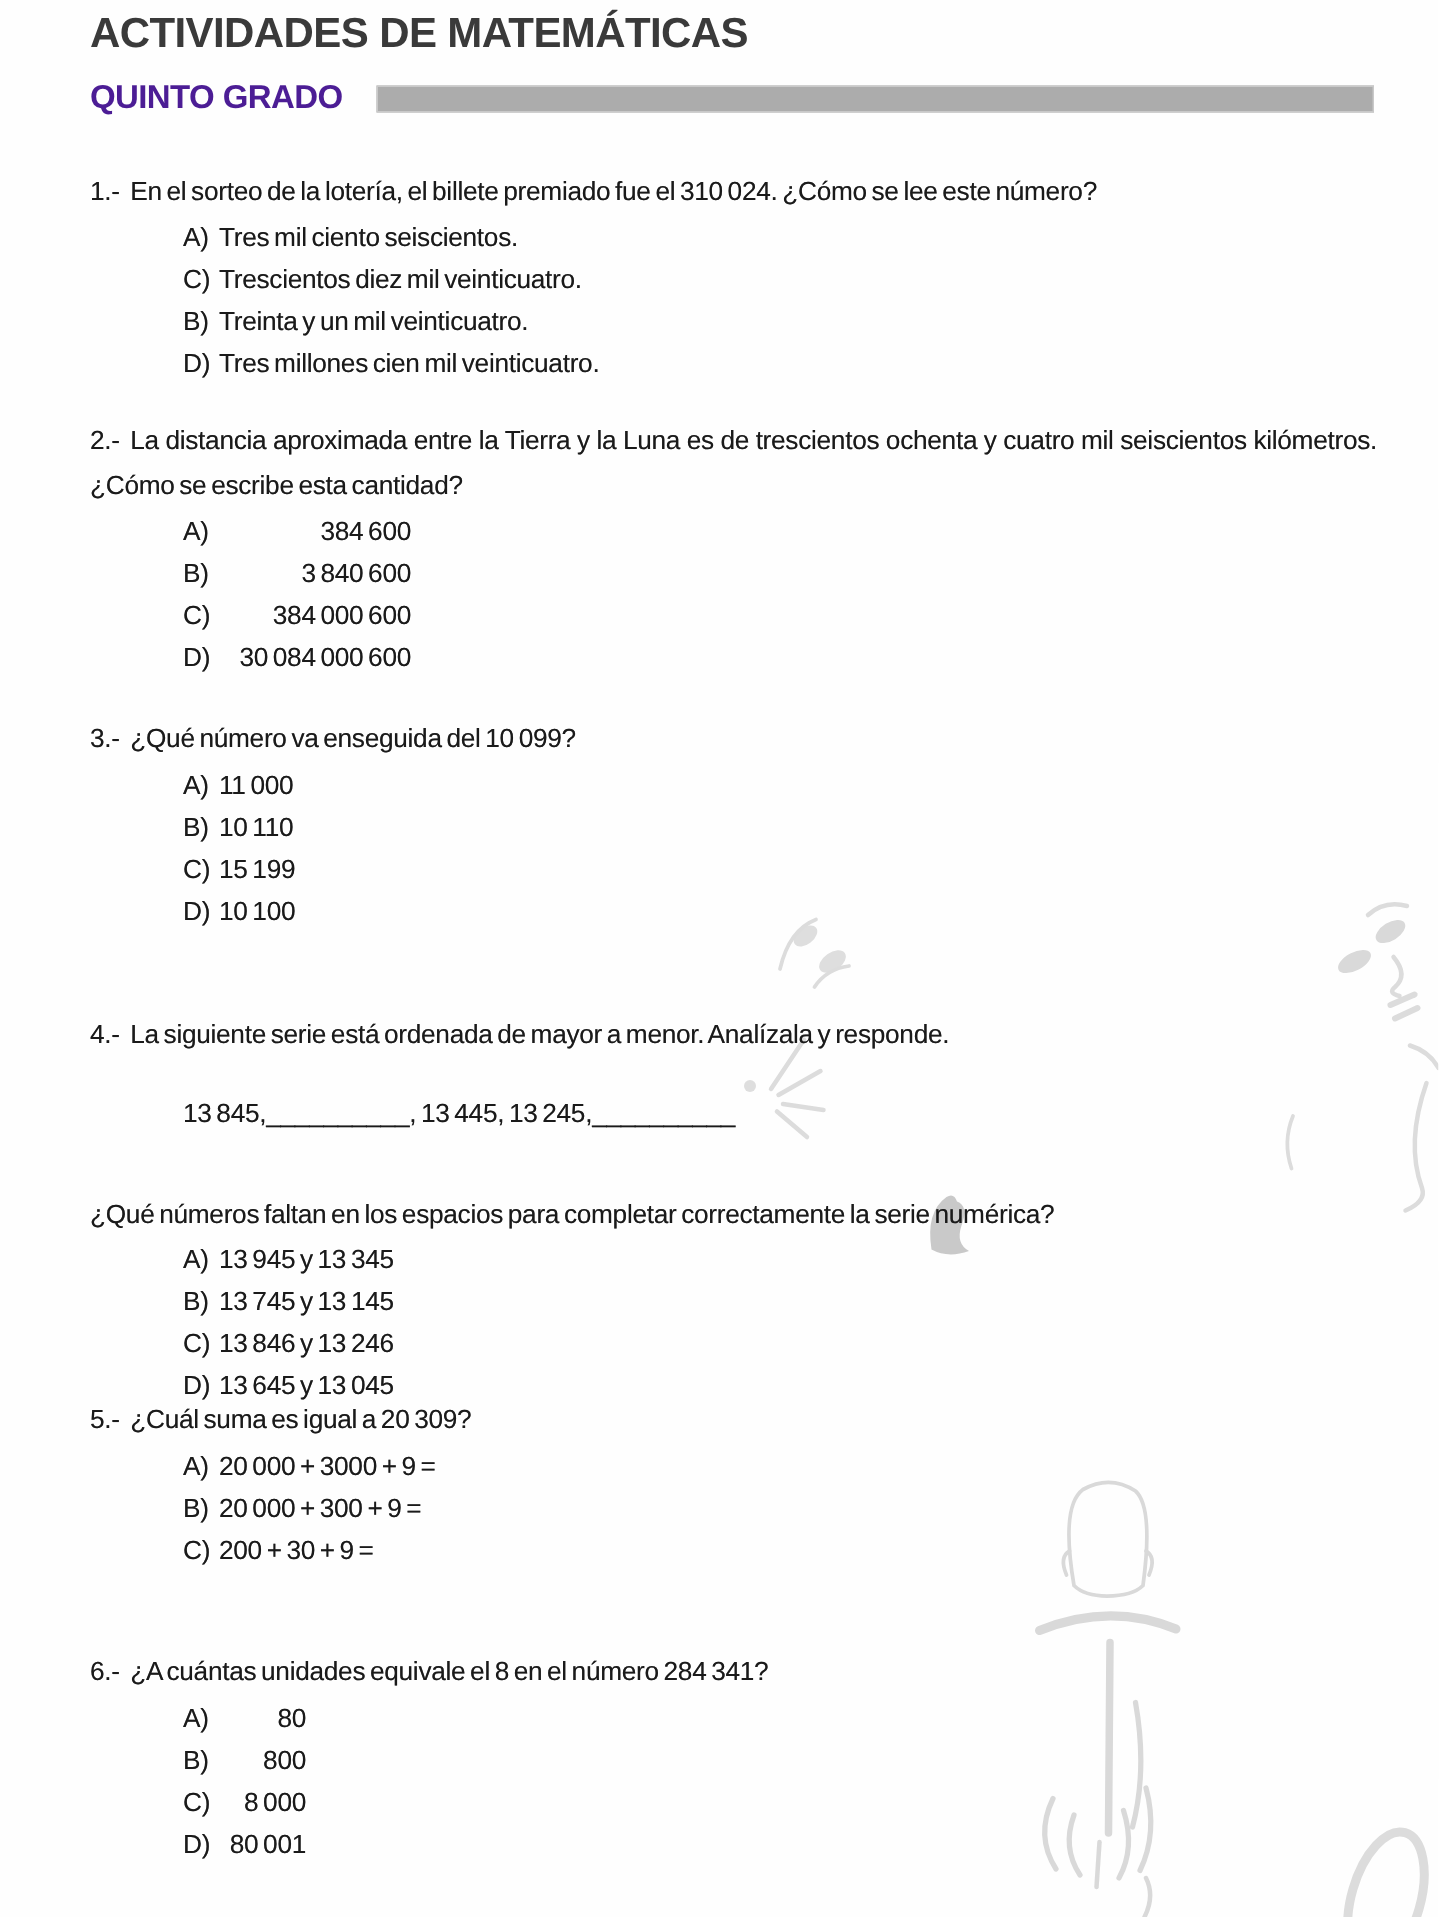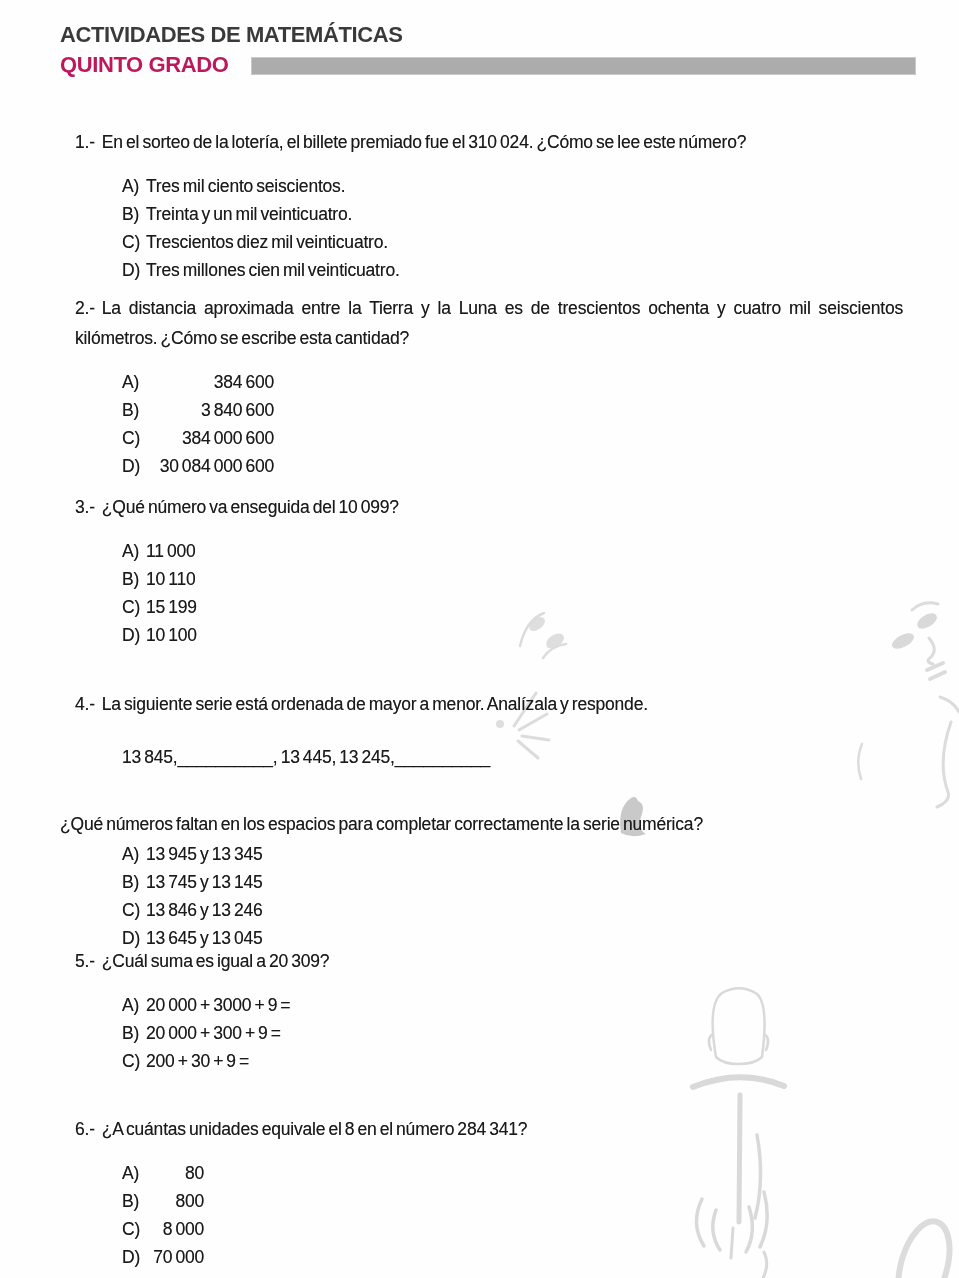--- a/index.html
+++ b/index.html
@@ -12,41 +12,41 @@
     color:#1a1a1a;
   }
   .wm{
     position:absolute;left:0;top:0;width:959px;height:1278px;
     z-index:0;pointer-events:none;
   }
   .content{position:relative;z-index:1;}
 
   
   .hdr-title{
-    position:absolute;left:60px;top:22px;
-    font-size:22px;font-weight:700;color:#3a3a3a;
+    position:absolute;left:60px;top:6px;
+    font-size:28px;font-weight:700;color:#3a3a3a;
     letter-spacing:-0.4px;
   }
   .hdr-sub{
     position:absolute;left:60px;top:52px;
-    font-size:22px;font-weight:700;color:#be185d;
+    font-size:22px;font-weight:700;color:#4c1d95;
     letter-spacing:-0.4px;
   }
   .hdr-bar{
     position:absolute;left:251px;top:57px;
     width:665px;height:18px;
     background:#acacac;border:1px solid #c9c9c9;box-sizing:border-box;
   }
 
   
   .q{position:absolute;left:60px;width:858px;}
   .q1{top:112px;} .q2{top:278px;} .q3{top:477px;}
   .q4{top:674px;} .q5{top:931px;} .q6{top:1099px;}
   .q-line{
-    margin:15px;font-size:17.5px;line-height:30px;
+    margin:0;font-size:17.5px;line-height:30px;
     letter-spacing:-0.2px;word-spacing:-1.5px;
     text-align:justify;
     text-shadow:0 0 0.4px rgba(20,20,20,0.55);
   }
   .q-num{margin-right:7px;}
   .opts{margin:2px 0 0 62px;}
   .opt{
     font-size:17.5px;line-height:28px;
     letter-spacing:-0.2px;word-spacing:-1.5px;
     text-shadow:0 0 0.4px rgba(20,20,20,0.55);
@@ -118,22 +118,22 @@
   <div class="content">
 
     <div class="hdr-title">ACTIVIDADES DE MATEMÁTICAS</div>
     <div class="hdr-sub">QUINTO GRADO</div>
     <div class="hdr-bar"></div>
 
     <div class="q q1">
       <p class="q-line"><span class="q-num">1.-</span><span>En el sorteo de la lotería, el billete premiado fue el 310 024. ¿Cómo se lee este número?</span></p>
       <div class="opts">
         <div class="opt"><span class="opt-l">A)</span><span>Tres mil ciento seiscientos.</span></div>
+        <div class="opt"><span class="opt-l">C)</span><span>Trescientos diez mil veinticuatro.</span></div>
         <div class="opt"><span class="opt-l">B)</span><span>Treinta y un mil veinticuatro.</span></div>
-        <div class="opt"><span class="opt-l">C)</span><span>Trescientos diez mil veinticuatro.</span></div>
         <div class="opt"><span class="opt-l">D)</span><span>Tres millones cien mil veinticuatro.</span></div>
       </div>
     </div>
 
     <div class="q q2">
       <p class="q-line"><span class="q-num">2.-</span><span>La distancia aproximada entre la Tierra y la Luna es de trescientos ochenta y cuatro mil seiscientos kilómetros. ¿Cómo se escribe esta cantidad?</span></p>
       <div class="opts">
         <div class="opt"><span class="opt-l">A)</span><span class="num-wide">384 600</span></div>
         <div class="opt"><span class="opt-l">B)</span><span class="num-wide">3 840 600</span></div>
         <div class="opt"><span class="opt-l">C)</span><span class="num-wide">384 000 600</span></div>
@@ -171,17 +171,17 @@
         <div class="opt"><span class="opt-l">C)</span><span>200 + 30 + 9 =</span></div>
       </div>
     </div>
 
     <div class="q q6">
       <p class="q-line"><span class="q-num">6.-</span><span>¿A cuántas unidades equivale el 8 en el número 284 341?</span></p>
       <div class="opts">
         <div class="opt"><span class="opt-l">A)</span><span class="num-narrow">80</span></div>
         <div class="opt"><span class="opt-l">B)</span><span class="num-narrow">800</span></div>
         <div class="opt"><span class="opt-l">C)</span><span class="num-narrow">8 000</span></div>
-        <div class="opt"><span class="opt-l">D)</span><span class="num-narrow">70 000</span></div>
+        <div class="opt"><span class="opt-l">D)</span><span class="num-narrow">80 001</span></div>
       </div>
     </div>
   </div>
 </div>
 
 </body></html>

